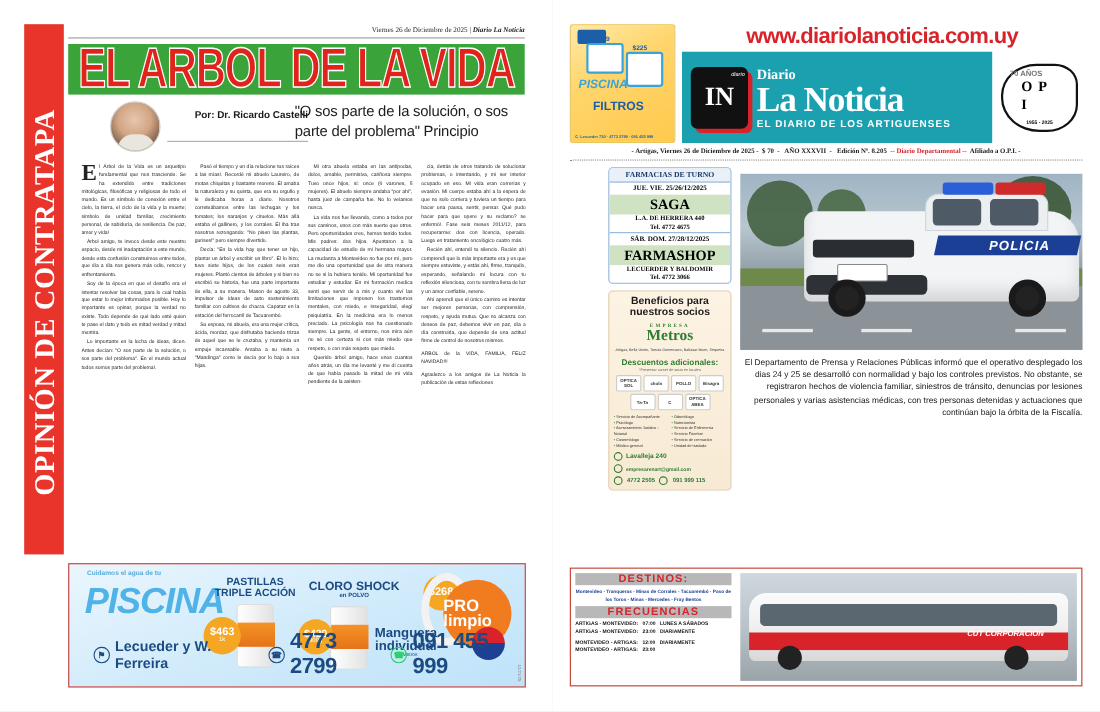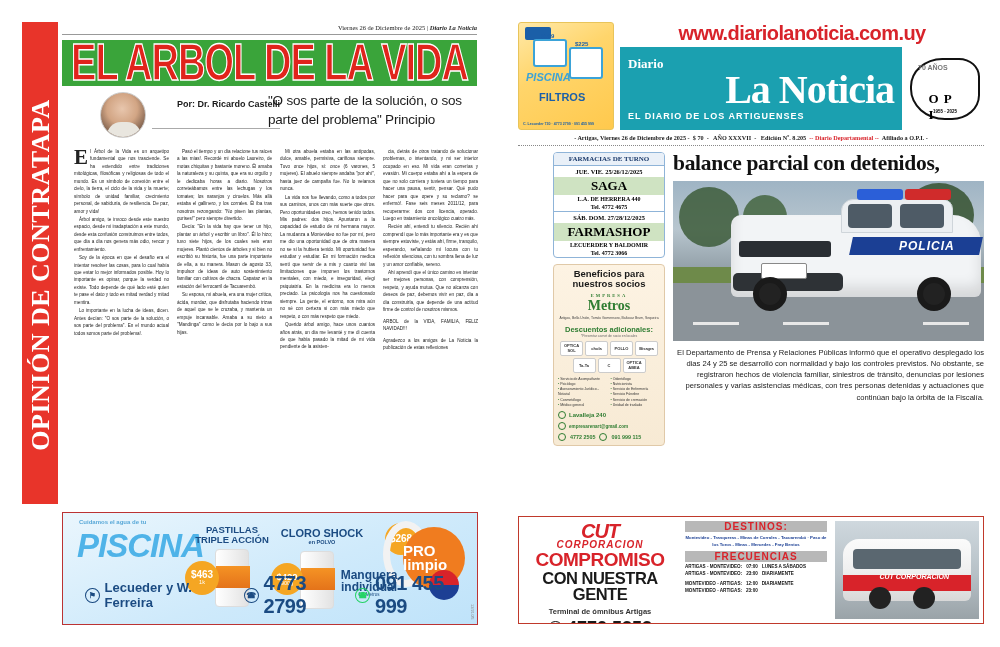--- a/index.html
+++ b/index.html
@@ -226,34 +226,33 @@
   }
   .mast-logo {
     width: 52px; height: 56px; background:#111; border-radius:6px;
     position:relative; display:flex; align-items:center; justify-content:center;
     box-shadow: 4px 4px 0 #d8232a;
   }
   .mast-logo .ln { color:#fff; font-size: 24px; font-weight:700; font-family:"Liberation Serif",serif; }
   .mast-logo .dlbl { position:absolute; right:3px; top:4px; font-size:5px; color:#fff; font-style:italic; }
   .mast-names { flex:1; color:#fff; line-height:1; }
   .mast-names .d1 { font-size: 13px; font-weight: 700; font-family:"Liberation Serif",serif; }
-  .mast-names .d2 { font-size: 40px; font-weight: 700; font-family:"Liberation Serif",serif; letter-spacing:-1px;text-align:right; }
+  .mast-names .d2 { font-size: 32px; font-weight: 700; font-family:"Liberation Serif",serif; letter-spacing:-1px; }
   .mast-names .d3 { font-size: 9px; font-weight: 700; letter-spacing: 1px; margin-top:2px; }
   .opi-box { width: 78px; display:flex; align-items:center; justify-content:center; position:relative; }
   .opi-map {
     width: 70px; height: 62px;
     border: 2px solid #111;
     border-radius: 46% 30% 40% 50%;
     position: relative; background:#fff;
   }
   .opi-letters {
     position:absolute; left:50%; top:48%; transform:translate(-50%,-50%);
     font-size: 13px; font-weight:700; letter-spacing:1px;
     font-family:"Liberation Serif",serif;
-    margin-top:20px;
   }
   .opi-yrs { position:absolute; left:6px; top:4px; font-size:7px; font-weight:700; color:#777; }
   .opi-date { position:absolute; left:50%; transform:translateX(-50%); bottom:4px; font-size:4.5px; font-weight:700;}
 
   .dateline {
     position:absolute; left:16px; top:134px; width:466px;
     text-align:center; font-size:6.2px; font-weight:700; color:#1a1a1a;
     font-family:"Liberation Serif",serif;
     border-bottom: 1px dotted #888; padding-bottom: 4px;
   }
@@ -467,20 +466,24 @@
         <div class="filt-price fp2">$225</div>
         <div class="filt-word">PISCINA</div>
         <div class="filt-word2">FILTROS</div>
         <div class="filt-bottom">C. Lecueder 730 · 4773 2799 · 091 455 999</div>
       </div>
 
       <div class="masthead-col">
         <div class="site-url">www.diariolanoticia.com.uy</div>
         <div class="mast-row">
           <div class="mast-box">
+            <div class="mast-logo">
+              <span class="dlbl">diario</span>
+              <span class="ln">IN</span>
+            </div>
             <div class="mast-names">
               <div class="d1">Diario</div>
               <div class="d2">La Noticia</div>
               <div class="d3">EL DIARIO DE LOS ARTIGUENSES</div>
             </div>
           </div>
           <div class="opi-box">
             <div class="opi-map">
               <div class="opi-yrs">70 AÑOS</div>
               <div class="opi-letters">O P I</div>
@@ -562,21 +565,20 @@
             <span class="ci"></span>
             <span style="font-size:5.4px">4772 2505</span>
             <span class="ci"></span>
             <span style="font-size:5.4px">091 999 115</span>
           </div>
         </div>
       </div>
 
       <div class="rp-main">
         <div class="headline">
-          <div class="hl2">balance parcial con detenidos,</div>
         </div>
 
         <div class="news-photo">
           <div class="np-tree np-t1"></div>
           <div class="np-tree np-t3"></div>
           <div class="np-tree np-t2"></div>
           <div class="np-grass"></div>
           <div class="np-road"></div>
           <div class="np-line" style="left:20px;width:46px;"></div>
           <div class="np-line" style="left:110px;width:46px;"></div>
@@ -598,33 +600,20 @@
             <div class="np-wheel np-wh1"></div>
             <div class="np-wheel np-wh2"></div>
           </div>
         </div>
 
         <div class="news-caption">El Departamento de Prensa y Relaciones Públicas informó que el operativo desplegado los dias 24 y 25 se desarrolló con normalidad y bajo los controles previstos. No obstante, se registraron hechos de violencia familiar, siniestros de tránsito, denuncias por lesiones personales y varias asistencias médicas, con tres personas detenidas y actuaciones que continúan bajo la órbita de la Fiscalía.</div>
       </div>
     </div>
 
     <div class="ad-cut">
-      <div class="cut-left">
-        <div class="cut-logo">
-          <span>CUT</span>
-          <small>CORPORACION</small>
-        </div>
-        <div class="cut-big">COMPROMISO</div>
-        <div class="cut-big2">CON NUESTRA GENTE</div>
-        <div class="cut-term">Terminal de ómnibus Artigas</div>
-        <div class="cut-phone">
-          <span class="icon-circ" style="border-color:#111;color:#111">☎</span>
-          <span>4772 5353</span>
-        </div>
-      </div>
       <div class="cut-mid">
         <div class="cut-hdr">DESTINOS:</div>
         <div class="cut-dest">Montevideo - Tranqueras - Minas de Corrales - Tacuarembó · Paso de los Toros - Minas - Mercedes - Fray Bentos</div>
         <div class="cut-hdr">FRECUENCIAS</div>
         <div class="cut-freq-row">
           <span>ARTIGAS - MONTEVIDEO:</span>
           <span>07:00</span>
           <span class="r">LUNES A SÁBADOS</span>
         </div>
         <div class="cut-freq-row">

